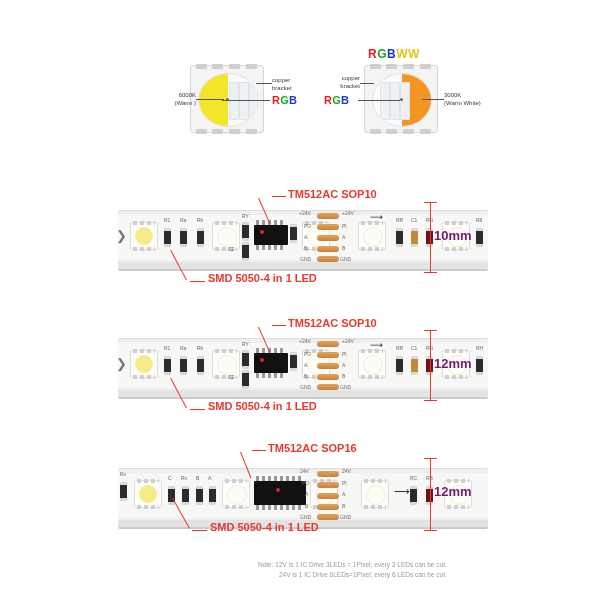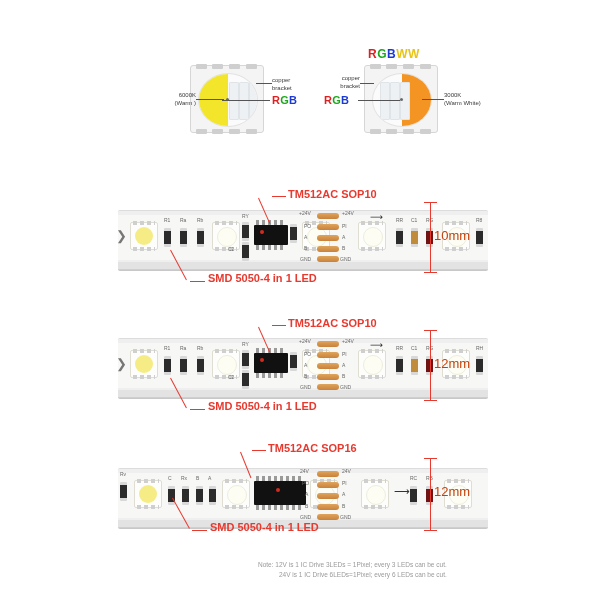--- a/index.html
+++ b/index.html
@@ -63,21 +63,21 @@
             background:repeating-linear-gradient(90deg,#9a9a9a 0 3px,transparent 3px 6px);}
   .ic .pins.t{top:-5px;} .ic .pins.b{bottom:-5px;}
   .ic .mark{position:absolute;width:4px;height:4px;border-radius:50%;background:#d42b1f;}
 
   .solder{position:absolute;width:22px;height:6px;border-radius:3px;
           background:linear-gradient(180deg,#e0a45c,#c9813a);}
   .padlbl{position:absolute;font-size:5px;color:#6a6a6a;line-height:1;}
 
   .callout{position:absolute;font-size:11px;font-weight:bold;color:#e8392f;white-space:nowrap;}
   .calloutline{position:absolute;background:#e8392f;}
-  .dimtxt{position:absolute;font-size:13px;font-weight:normal;color:#c2410c;}
+  .dimtxt{position:absolute;font-size:13px;font-weight:bold;color:#701a75;}
   .dimline{position:absolute;width:1px;background:#e8392f;}
   .dimcap{position:absolute;height:1px;background:#e8392f;}
   .arrow{position:absolute;font-size:9px;color:#333;}
   .chev{position:absolute;font-size:13px;color:#777;}
 
   .note{position:absolute;font-size:6.5px;color:#9a9a9a;line-height:1.5;white-space:pre;}
 </style>
 </head>
 <body>
 

